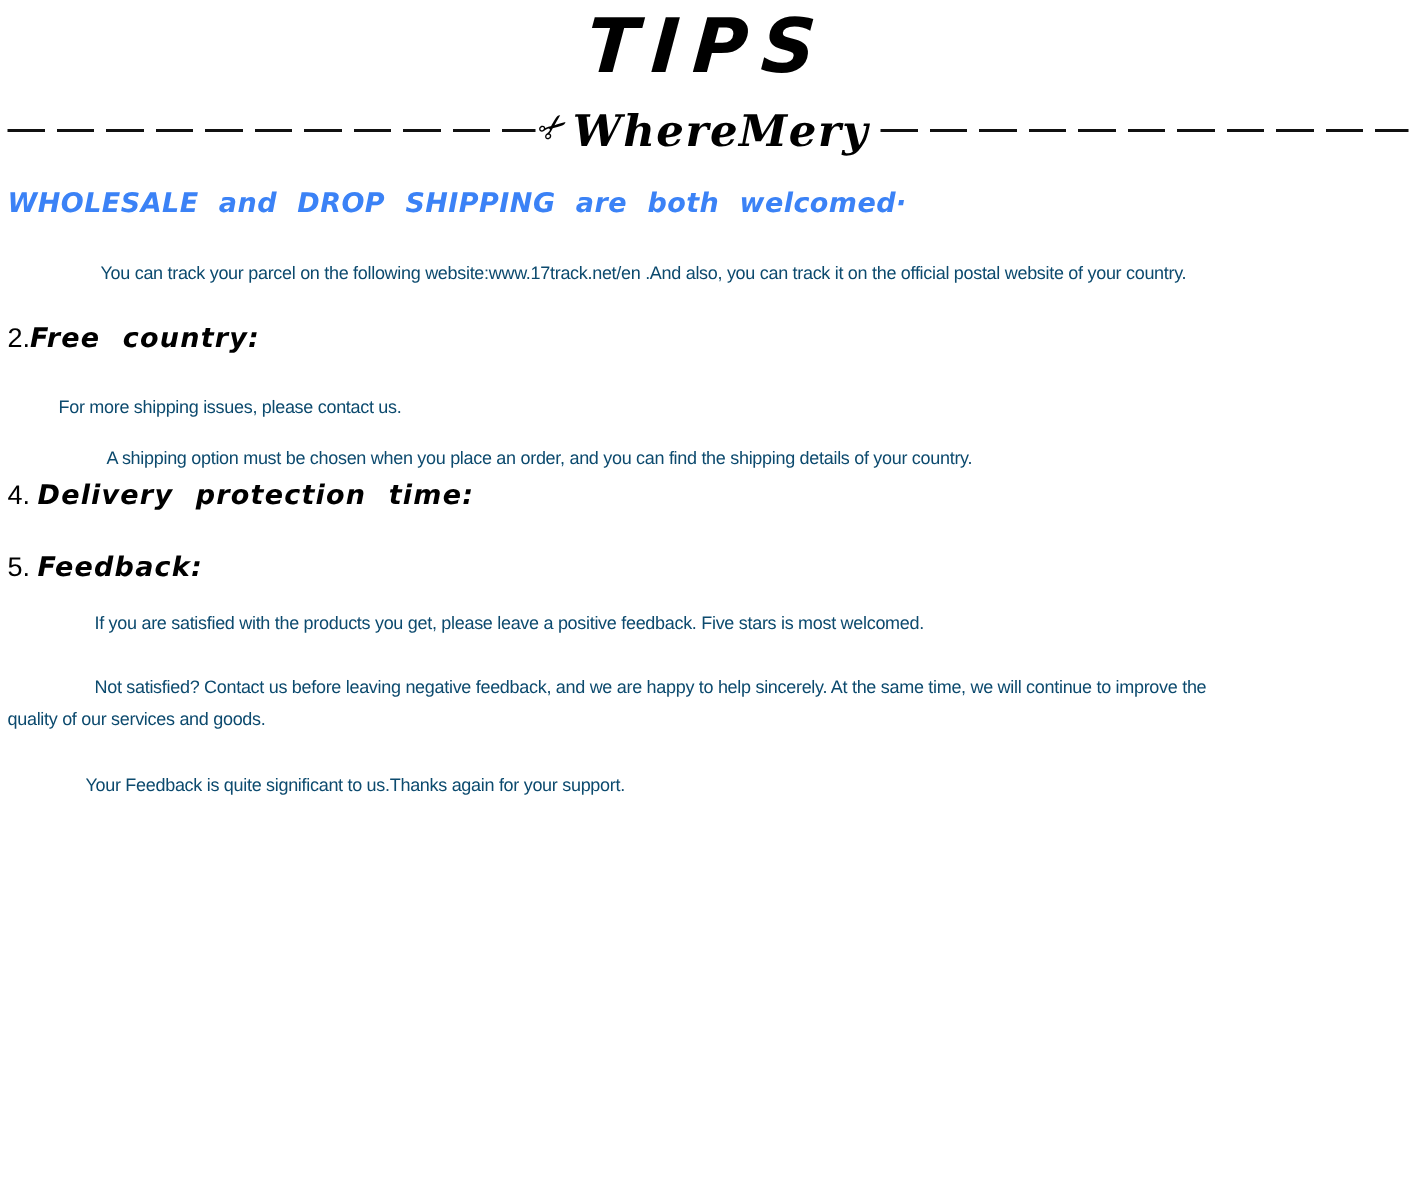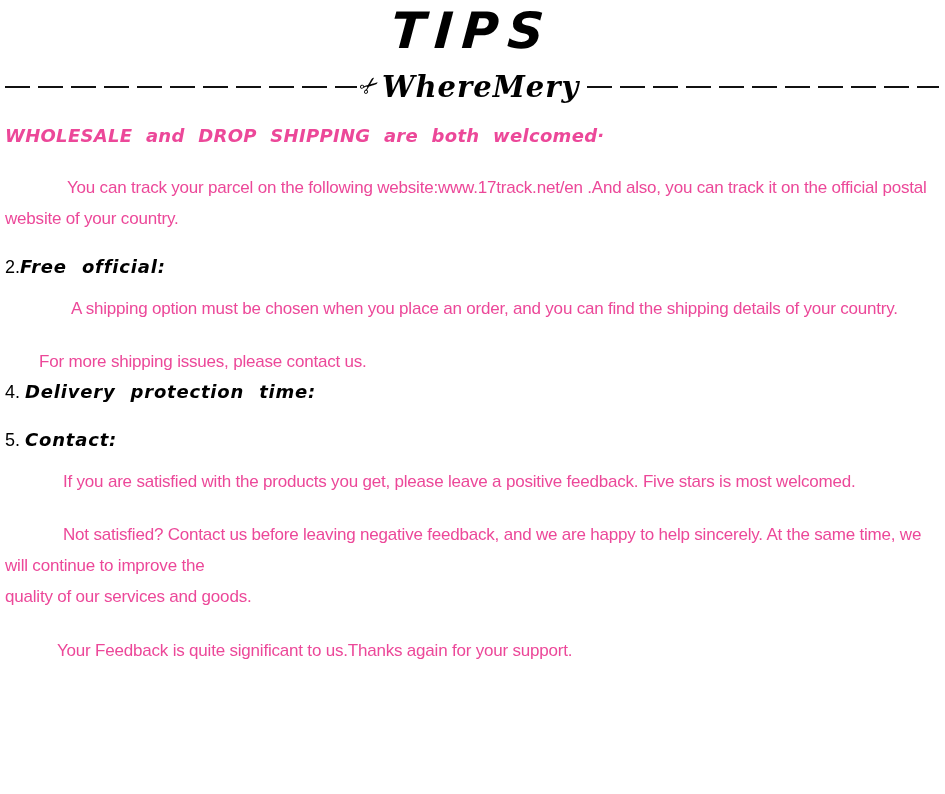--- a/index.html
+++ b/index.html
@@ -65,21 +65,21 @@
   
   .intro {
     margin-top: 14px;
     font-family: "DejaVu Sans", sans-serif;
     font-size: 18px;
     font-weight: 700;
     font-style: italic;
     word-spacing: 7px;
     letter-spacing: 0.3px;
     line-height: 24px;
-    color: #ec4899;
+    color: #3b82f6;
   }
 
   
   .section-heading { line-height: 26px; }
   .sec-num {
     font-family: "Liberation Sans", sans-serif;
     font-size: 18px;
     font-weight: 400;
     font-style: normal;
     color: #000;
@@ -95,24 +95,24 @@
   }
   .s1 { margin-top: 24px; }
   .s2 { margin-top: 18px; }
   .s3 { margin-top: 18px; }
   .s4 { }
   .s5 { margin-top: 20px; }
 
   
   .para {
     margin-top: 13px;
-    font-size: 17px;
+    font-size: 12px;
     letter-spacing: -0.2px;
-    line-height: 31px;
-    color: #ec4899;
+    line-height: 21px;
+    color: #0c4a6e;
   }
   .gap-lg { margin-top: 22px; }
   .gap-xl { margin-top: 23px; }
   .pre { white-space: pre-line; }
   .ti-62 { text-indent: 62px; }
   .ti-66 { text-indent: 66px; }
   .ti-64 { text-indent: 64px; }
   .ti-58 { text-indent: 58px; }
   .ti-52 { text-indent: 52px; }
   .ti-34 { text-indent: 34px; }
@@ -133,31 +133,31 @@
     <span class="dash"></span>
   </div>
 
   <p class="intro">WHOLESALE and DROP SHIPPING are both welcomed·</p>
 
   <div class="section s1">
     <p class="para ti-62">You can track your parcel on the following website:www.17track.net/en .And also, you can track it on the official postal website of your country.</p>
   </div>
 
   <div class="section s2">
-    <h2 class="section-heading"><span class="sec-num">2.</span><span class="sec-title">Free official:</span></h2>
+    <h2 class="section-heading"><span class="sec-num">2.</span><span class="sec-title">Free country:</span></h2>
+    <p class="para gap-lg ti-34">For more shipping issues, please contact us.</p>
     <p class="para ti-66">A shipping option must be chosen when you place an order, and you can find the shipping details of your country.</p>
-    <p class="para gap-lg ti-34">For more shipping issues, please contact us.</p>
   </div>
 
 
   <div class="section s4">
     <h2 class="section-heading"><span class="sec-num">4. </span><span class="sec-title">Delivery protection time:</span></h2>
   </div>
 
   <div class="section s5">
-    <h2 class="section-heading"><span class="sec-num">5. </span><span class="sec-title">Contact:</span></h2>
+    <h2 class="section-heading"><span class="sec-num">5. </span><span class="sec-title">Feedback:</span></h2>
     <p class="para ti-58">If you are satisfied with the products you get, please leave a positive feedback. Five stars is most welcomed.</p>
     <p class="para gap-lg pre ti-58">Not satisfied? Contact us before leaving negative feedback, and we are happy to help sincerely. At the same time, we will continue to improve the
 quality of our services and goods.</p>
     <p class="para gap-xl ti-52">Your Feedback is quite significant to us.Thanks again for your support.</p>
   </div>
 
 </div>
 
 </body></html>

